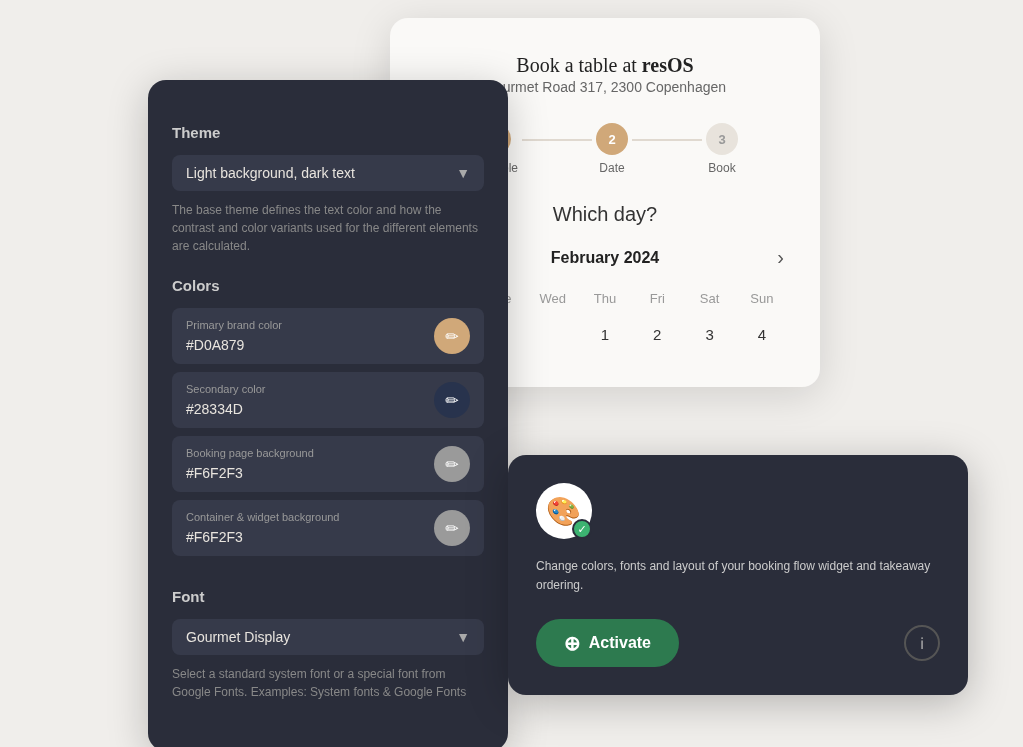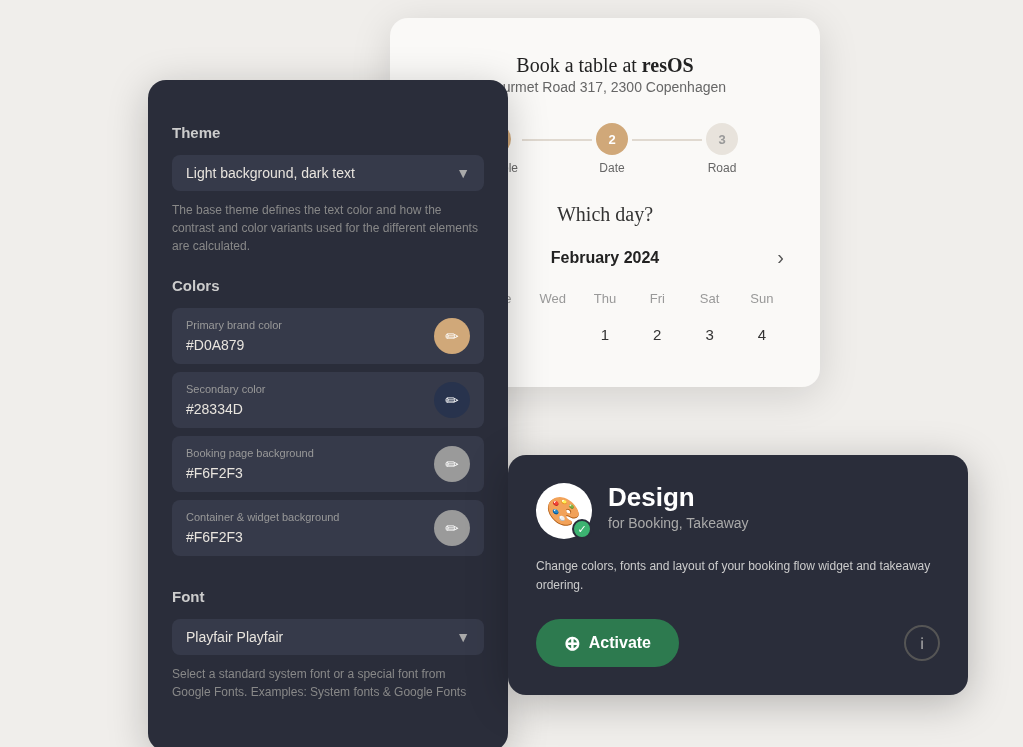--- a/index.html
+++ b/index.html
@@ -87,21 +87,21 @@
       margin-left: 4px;
       margin-right: 4px;
     }
 
     
     .which-day {
       text-align: center;
       font-size: 20px;
       color: #333;
       margin-bottom: 20px;
-      font-family: Liberation Serif, serif;
+      font-family: Liberation Sans, sans-serif;
       margin-top: 8px;
     }
     .cal-nav {
       display: flex;
       align-items: center;
       justify-content: space-between;
       gap: 60px;
       margin-bottom: 18px;
     }
     .cal-nav-btn {
@@ -340,21 +340,21 @@
       <div class="step-label">2 people</div>
     </div>
     <div class="step-line"></div>
     <div class="step-item">
       <div class="step-circle active">2</div>
       <div class="step-label">Date</div>
     </div>
     <div class="step-line"></div>
     <div class="step-item">
       <div class="step-circle inactive">3</div>
-      <div class="step-label">Road</div>
+      <div class="step-label">Book</div>
     </div>
   </div>
 
   <div class="which-day">Which day?</div>
 
   <div class="cal-nav">
     <button class="cal-nav-btn">‹</button>
     <span class="cal-month">February 2024</span>
     <button class="cal-nav-btn">›</button>
   </div>
@@ -429,39 +429,35 @@
       <span class="color-row-value">#F6F2F3</span>
     </div>
     <button class="color-swatch-btn" style="background:#9a9a9a;">
       <span class="pencil-icon">✏</span>
     </button>
   </div>
 
   <div class="font-section">
     <div class="section-label">Font</div>
     <div class="dropdown-field">
-      <span class="dropdown-field-text">Playfair Playfair</span>
+      <span class="dropdown-field-text">Gourmet Display</span>
       <span class="dropdown-arrow">▼</span>
     </div>
     <div class="theme-description">Select a standard system font or a special font from Google Fonts. Examples: System fonts &amp; Google Fonts</div>
   </div>
 </div>
 
 <div class="design-card">
   <div class="design-card-header">
     <div class="design-icon-wrap">
       <div class="design-icon-circle">
         <span>🎨</span>
       </div>
       <div class="design-check-badge">✓</div>
     </div>
-    <div>
-      <div class="design-card-title">Design</div>
-      <div class="design-card-subtitle">for Booking, Takeaway</div>
-    </div>
   </div>
   <div class="design-card-desc">Change colors, fonts and layout of your booking flow widget and takeaway ordering.</div>
   <div class="design-card-footer">
     <button class="activate-btn">
       <span class="activate-btn-icon">⊕</span>
       <span>Activate</span>
     </button>
     <button class="info-btn">
       <span>ℹ</span>
     </button>

